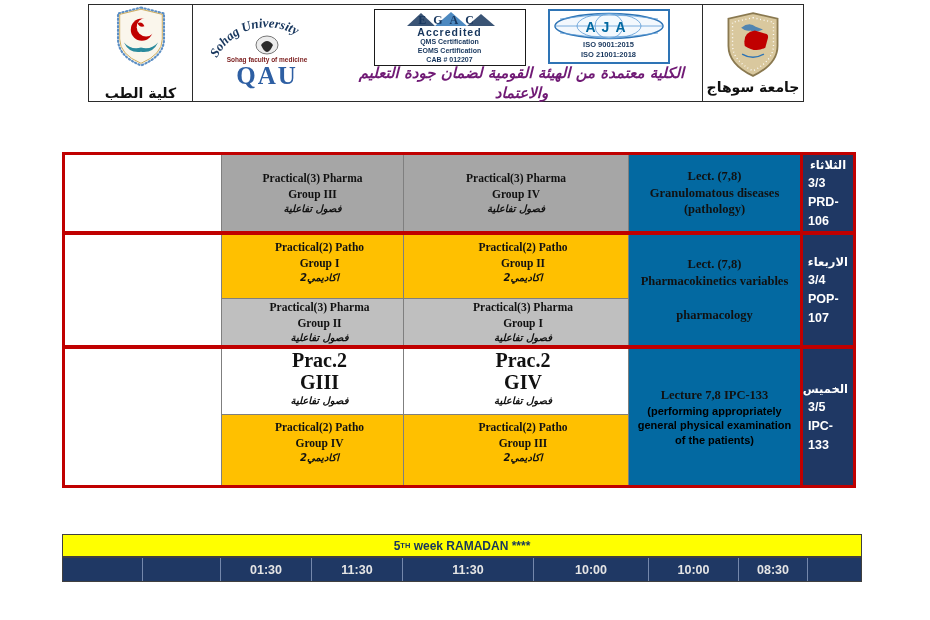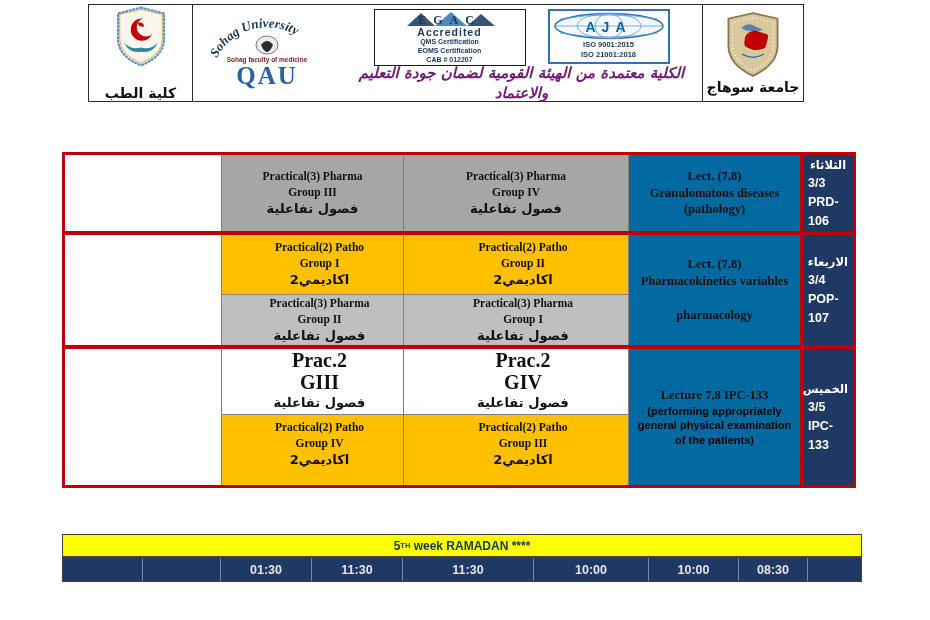--- a/index.html
+++ b/index.html
@@ -35,21 +35,21 @@
   .col-empty { width:157px; background:#fff; }
   .col-a { width:182px; }
   .col-b { width:225px; }
   .col-lect { width:174px; border-right:3px solid #C00000; background:#0369a1; align-items:center; justify-content:center; text-align:center; }
   .col-day { width:50px; border-right:none; background:#1F3864; color:#fff; padding:3px 5px; justify-content:center; }
   .gray1 { background:#A6A6A6; }
   .gray2 { background:#BFBFBF; }
   .gold { background:#FFC000; }
   .center-v { justify-content:center; }
   .sess { text-align:center; font-family:"Liberation Serif", serif; font-weight:bold; font-size:11.5px; line-height:1.4; color:#111; }
-  .sess .ar { font-family:"DejaVu Sans", sans-serif; font-size:13px; direction:rtl; }
+  .sess .ar { font-family:"DejaVu Sans", sans-serif; font-size:10px; direction:rtl;font-style:italic; }
   .stack { padding:0; }
   .sub { display:flex; flex-direction:column; text-align:center;padding-left:14px; }
   .sub-top { height:66px; border-bottom:1px solid #7f7f7f; }
   .sub-bot { flex:1; justify-content:center; }
   .pad-top { padding-top:4px; }
   .big-line { font-family:"Liberation Serif", serif; font-weight:bold; font-size:20px; line-height:1.12; color:#111; }
   .lect-line { font-family:"Liberation Serif", serif; font-weight:bold; font-size:12.5px; line-height:1.35; color:#111; }
   .lect-gap { margin-top:17px; }
   .lect-sans { font-family:"Liberation Sans", sans-serif; font-weight:bold; font-size:11px; line-height:1.3; max-width:162px; }
   .day-ar { font-family:"DejaVu Sans", sans-serif; font-weight:bold; font-size:11.5px; line-height:1.6; direction:rtl; text-align:center; }

